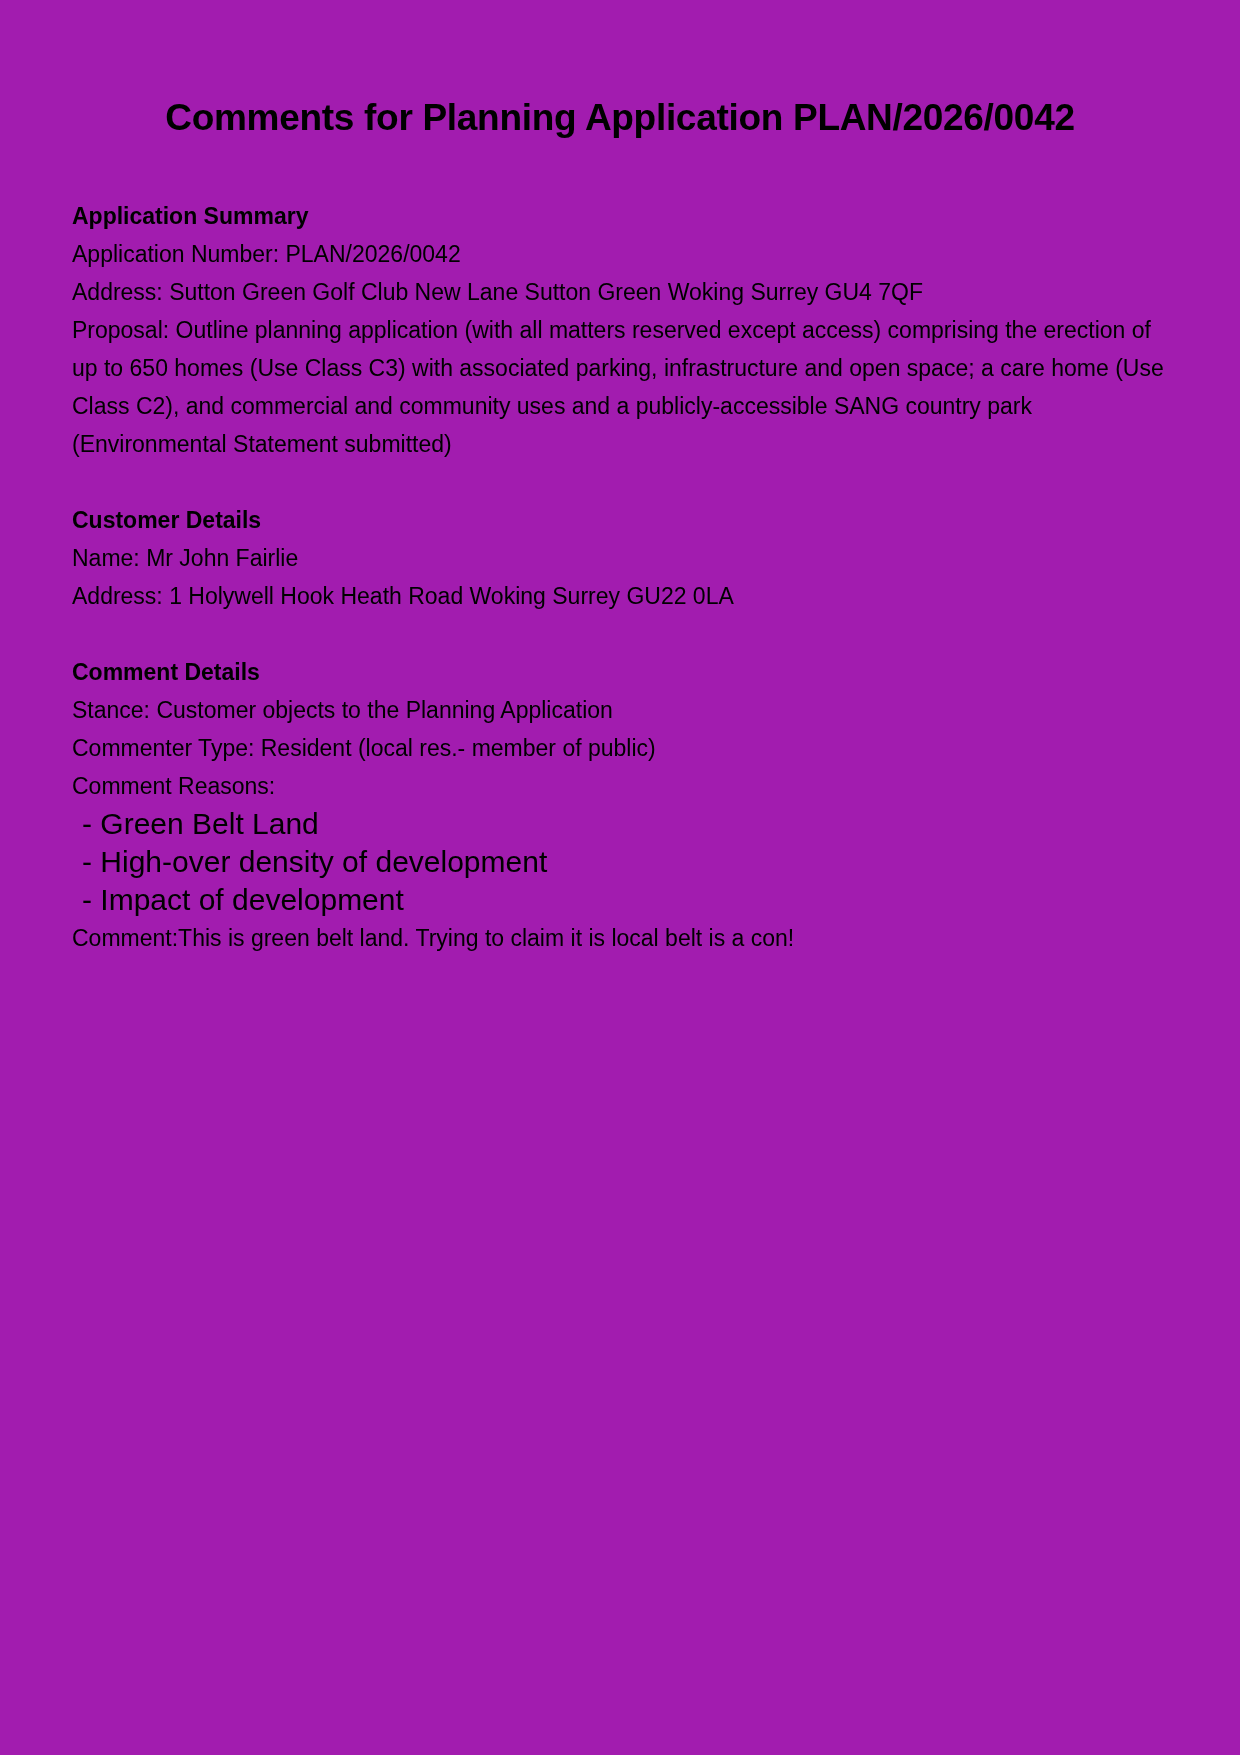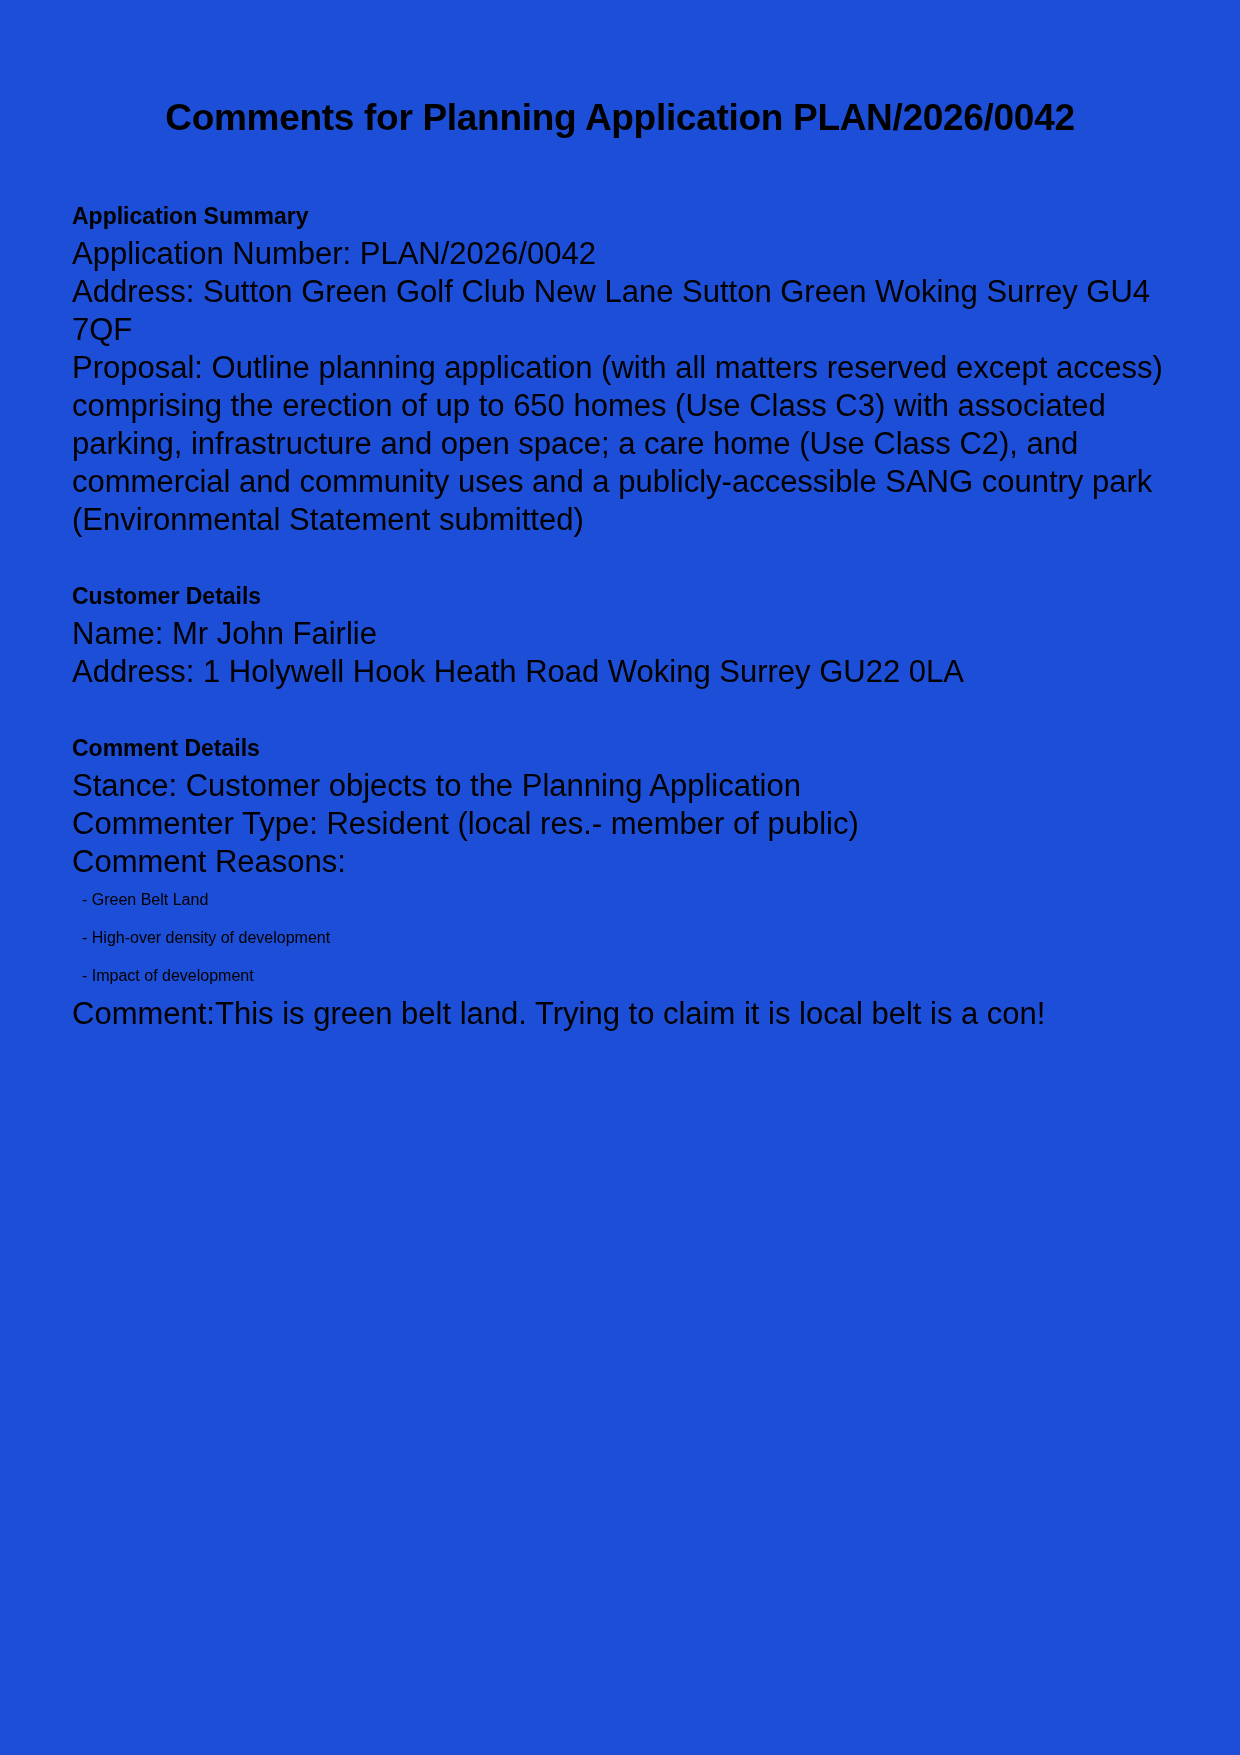--- a/index.html
+++ b/index.html
@@ -4,21 +4,21 @@
 <style>
   html, body {
     margin: 0;
     padding: 0;
     background: #ffffff;
   }
   .page {
     position: relative;
     width: 1240px;
     height: 1755px;
-    background: #1d4ed8;
+    background: #a21caf;
     color: #000000;
     font-family: "Liberation Sans", sans-serif;
     overflow: hidden;
     box-sizing: border-box;
   }
   .content {
     padding: 0 72px;
   }
   .doc-title {
     margin: 96px 0 0 0;
@@ -32,27 +32,27 @@
     margin: 38px 0 0 0;
     font-size: 23px;
     font-weight: bold;
     line-height: 38px;
   }
   .section-heading.first {
     margin-top: 57px;
   }
   .body-line {
     margin: 0;
-    font-size: 31px;
+    font-size: 23px;
     line-height: 38px;
   }
   .reason-line {
     margin: 0;
     padding-left: 10px;
-    font-size: 16px;
+    font-size: 30px;
     line-height: 38px;
   }
 </style>
 </head>
 <body>
 
 <div class="page">
   <h1 class="doc-title">Comments for Planning Application PLAN/2026/0042</h1>
 
   <div class="content">

